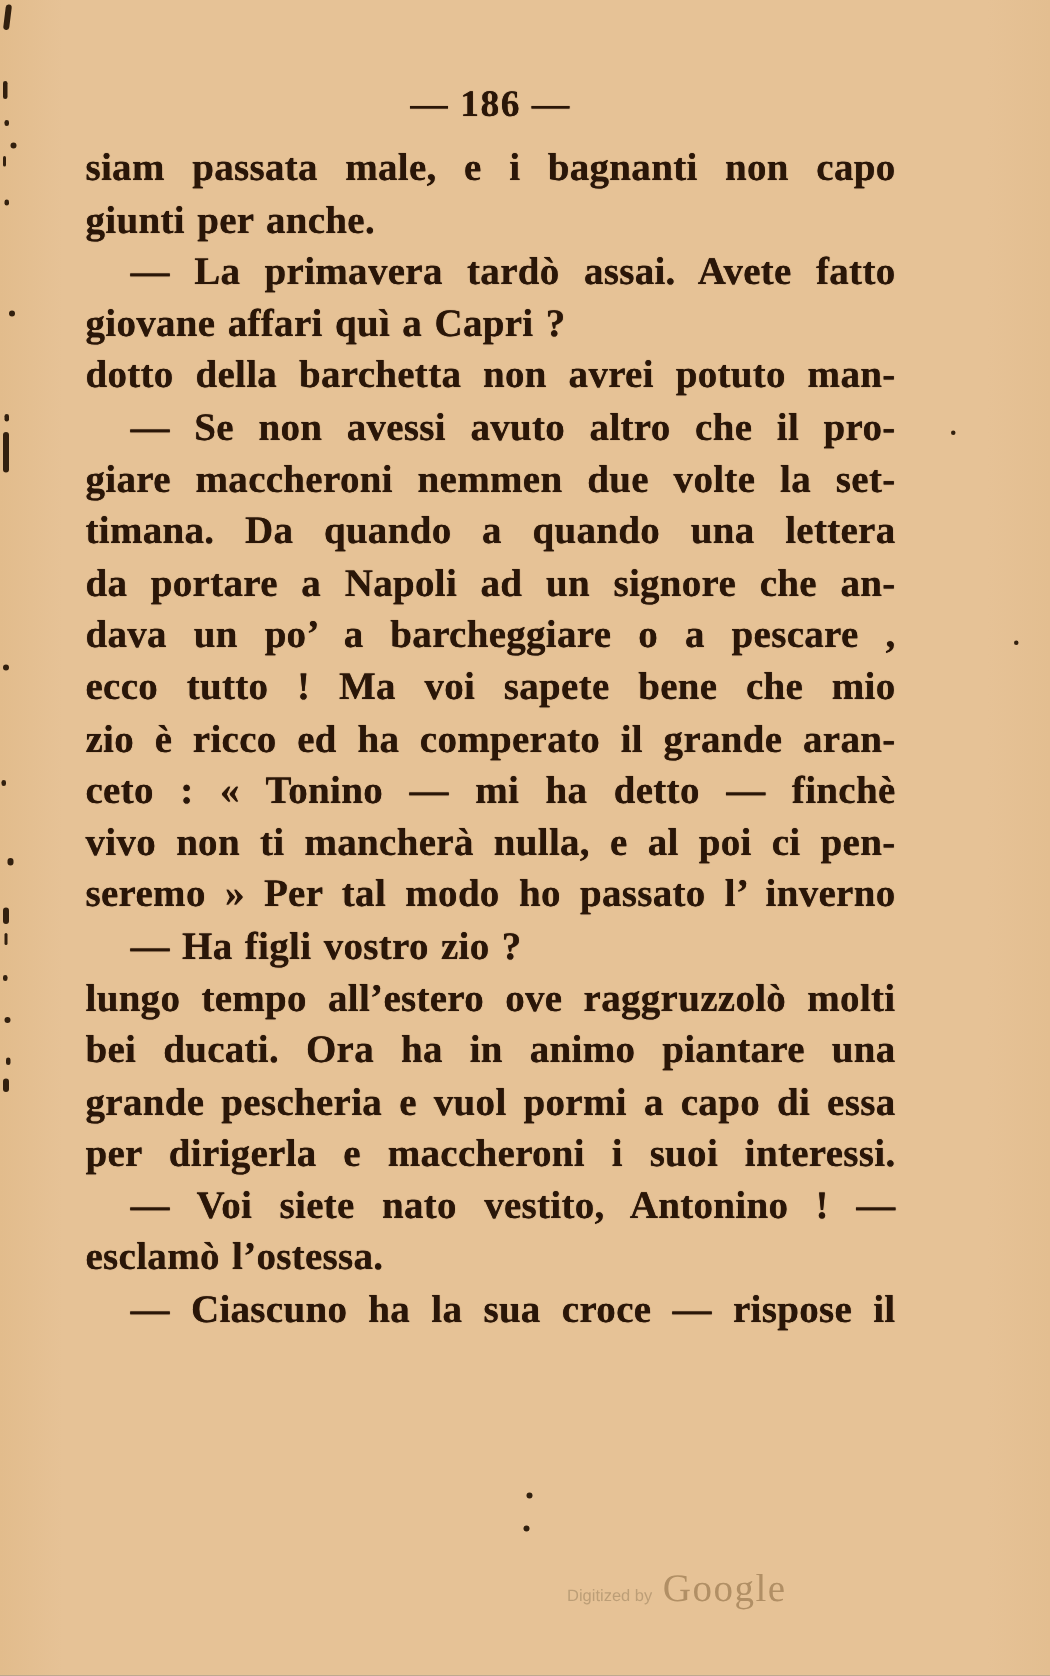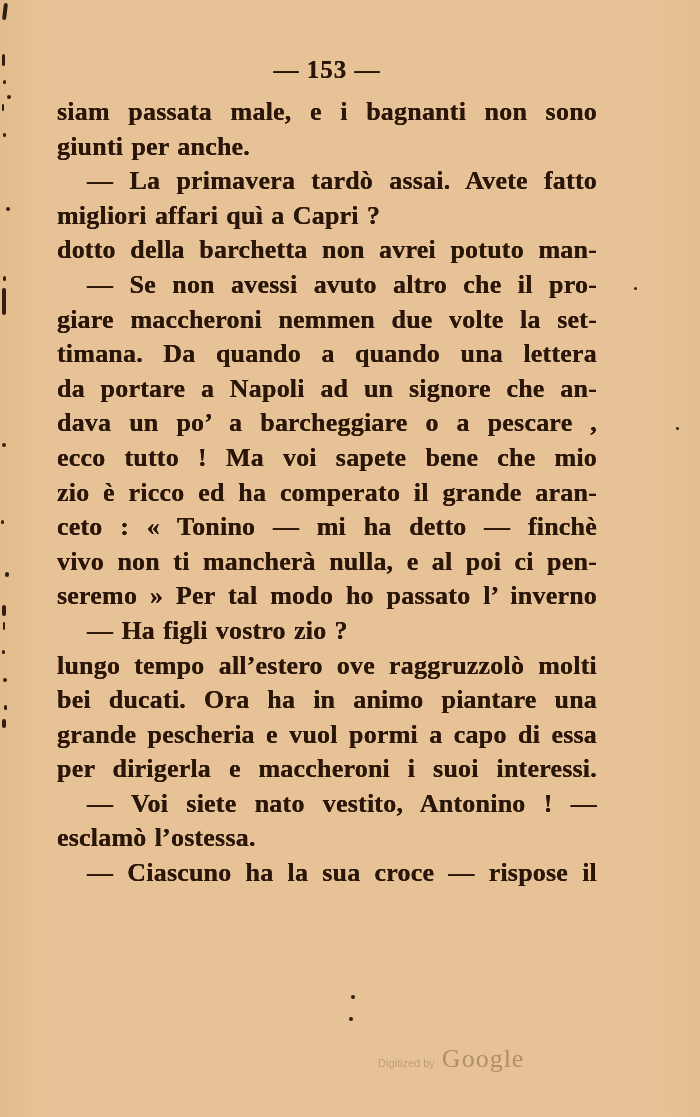--- a/index.html
+++ b/index.html
@@ -78,27 +78,27 @@
     position: absolute;
     background: #32200f;
     border-radius: 2px;
   }
 </style>
 </head>
 <body>
 
 <div class="page">
 
-  <div class="page-number">— 153 —</div>
+  <div class="page-number">— 186 —</div>
 
   <div class="body-text">
-    <div class="ln">siam passata male, e i bagnanti non sono</div>
+    <div class="ln">siam passata male, e i bagnanti non capo</div>
     <div class="ln end">giunti per anche.</div>
     <div class="ln ind">— La primavera tardò assai. Avete fatto</div>
-    <div class="ln end">migliori affari quì a Capri ?</div>
+    <div class="ln end">giovane affari quì a Capri ?</div>
     <div class="ln">dotto della barchetta non avrei potuto man-</div>
     <div class="ln ind">— Se non avessi avuto altro che il pro-</div>
     <div class="ln">giare maccheroni nemmen due volte la set-</div>
     <div class="ln">timana. Da quando a quando una lettera</div>
     <div class="ln">da portare a Napoli ad un signore che an-</div>
     <div class="ln">dava un po’ a barcheggiare o a pescare ,</div>
     <div class="ln">ecco tutto ! Ma voi sapete bene che mio</div>
     <div class="ln">zio è ricco ed ha comperato il grande aran-</div>
     <div class="ln">ceto : « Tonino — mi ha detto — finchè</div>
     <div class="ln">vivo non ti mancherà nulla, e al poi ci pen-</div>

